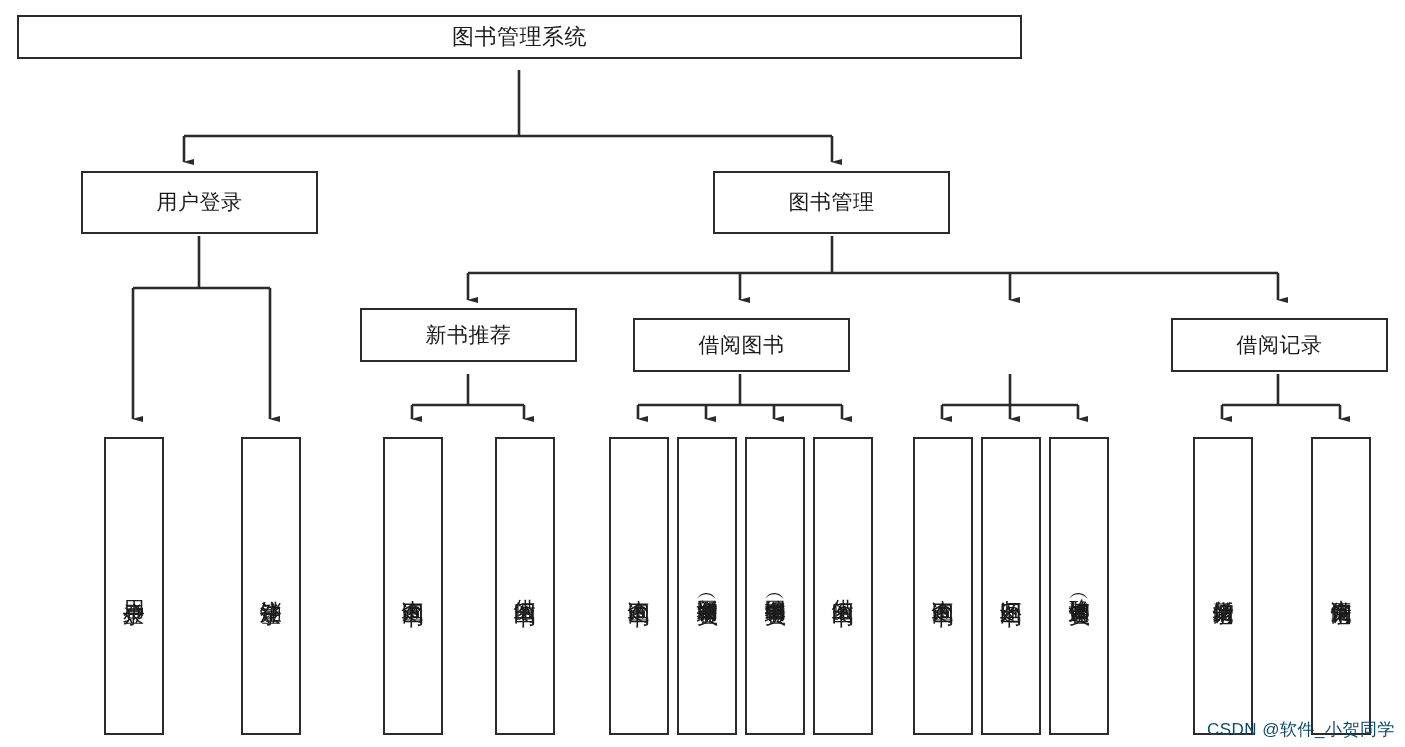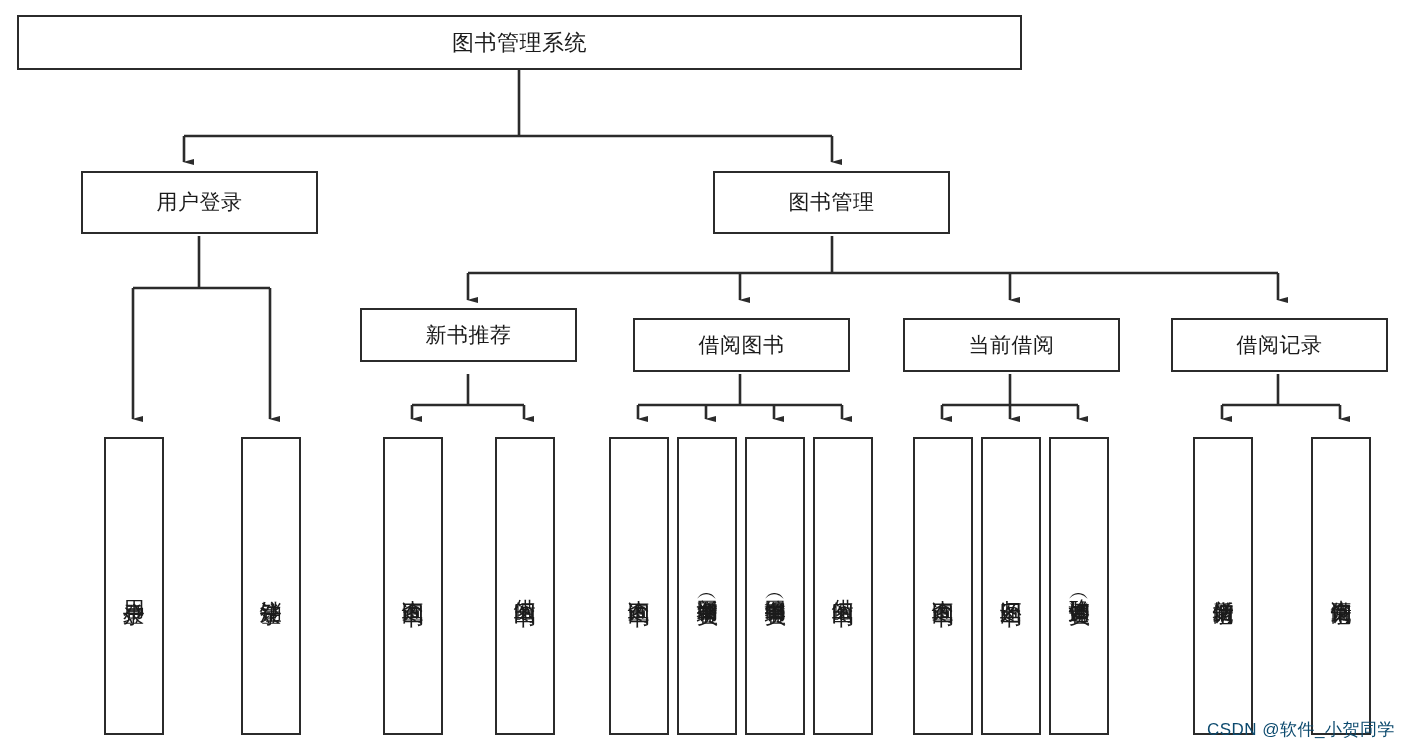--- a/index.html
+++ b/index.html
@@ -120,43 +120,40 @@
       <path d="M1010,405 L1010,419" marker-end="url(#ah)"></path>
       <path d="M1078,405 L1078,419" marker-end="url(#ah)"></path>
 
       <path d="M1278,374 L1278,405"></path>
       <path d="M1222,405 L1340,405"></path>
       <path d="M1222,405 L1222,419" marker-end="url(#ah)"></path>
       <path d="M1340,405 L1340,419" marker-end="url(#ah)"></path>
     </g>
   </svg>
 
-  <div class="node" id="root-node" style="left:17px;top:15px;width:1005px;height:55px;">
+  <div class="node" id="root-node" style="left:17px;top:15px;width:1005px;height:44px;">
     <span class="lbl">图书管理系统</span>
   </div>
 
   <div class="node" style="left:81px;top:171px;width:237px;height:63px;">
     <span class="lbl">用户登录</span>
   </div>
 
   <div class="node" style="left:713px;top:171px;width:237px;height:63px;">
     <span class="lbl">图书管理</span>
   </div>
 
   <div class="node" style="left:360px;top:308px;width:217px;height:54px;">
     <span class="lbl">新书推荐</span>
   </div>
 
   <div class="node" style="left:633px;top:318px;width:217px;height:54px;">
     <span class="lbl">借阅图书</span>
   </div>
 
-  <div class="node" style="left:903px;top:318px;width:217px;height:54px;">
-    <span class="lbl">当前借阅</span>
-  </div>
 
   <div class="node" style="left:1171px;top:318px;width:217px;height:54px;">
     <span class="lbl">借阅记录</span>
   </div>
 
   <div class="node leaf" style="left:104px;top:437px;width:60px;height:298px;">
     <span class="lbl">用户登录</span>
   </div>
 
   <div class="node leaf" style="left:241px;top:437px;width:60px;height:298px;">

